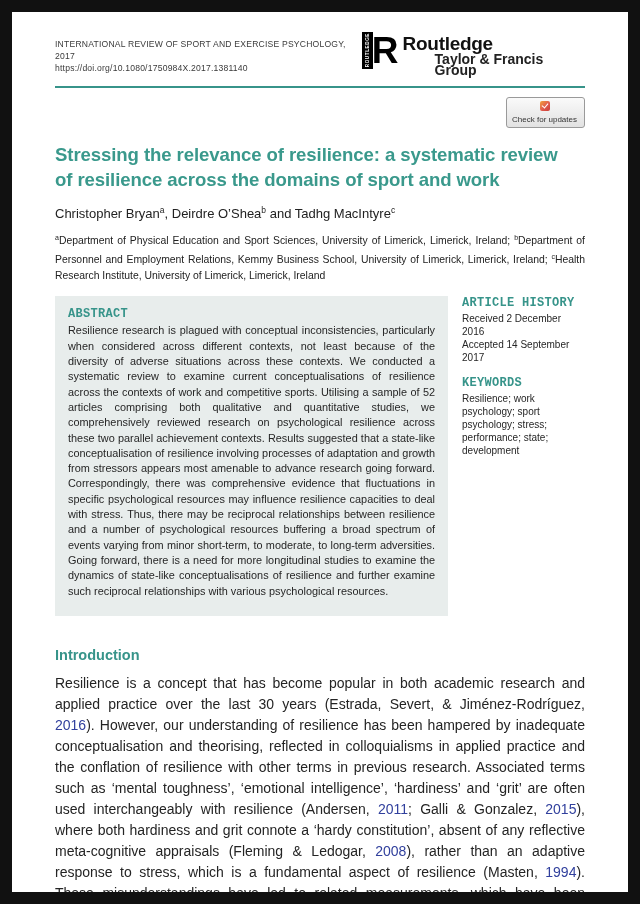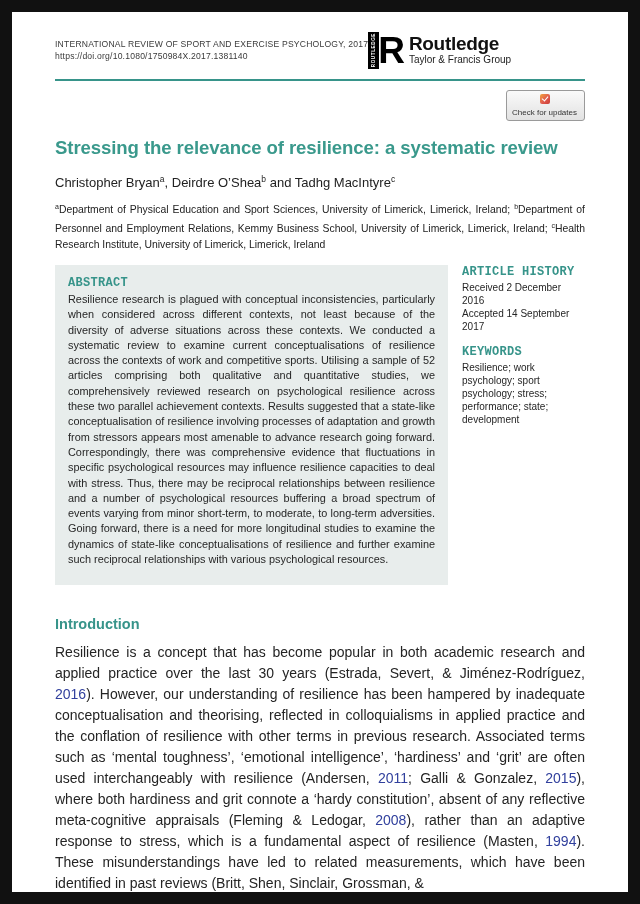--- a/index.html
+++ b/index.html
@@ -22,21 +22,21 @@
     width:11px;height:37px;background:#000;display:flex;align-items:center;justify-content:center;
     overflow:hidden;
   }
   .logo-strip span{
     color:#fff;font-size:4.6px;letter-spacing:.6px;font-weight:bold;
     writing-mode:vertical-rl;transform:rotate(180deg);white-space:nowrap;
   }
   .logo-r{font-size:37px;font-weight:bold;line-height:37px;color:#000;margin-left:-1px;letter-spacing:-1px;}
   .logo-text{margin-left:5px;margin-top:2px;}
   .logo-name{font-size:19px;font-weight:bold;color:#111;line-height:20px;letter-spacing:-.3px;}
-  .logo-group{font-size:10px;font-weight:normal;color:#222;line-height:11px;}
+  .logo-group{font-size:14px;font-weight:bold;color:#222;line-height:11px;margin-left:32px;}
   .rule{height:2px;background:#37948a;border:none;}
   .header-rule{margin-top:10px;}
   
   .badge-row{display:flex;justify-content:flex-end;margin-top:9px;}
   .check-badge{
     display:inline-flex;align-items:center;gap:4px;
     font-family:"Liberation Sans",sans-serif;font-size:8px;color:#333;
     background:linear-gradient(#fafafa,#e2e2e2);
     border:1px solid #9a9a9a;border-radius:3px;padding:3px 7px 3px 5px;cursor:pointer;flex-direction:column;
   }
@@ -107,20 +107,21 @@
 
   <div class="badge-row">
     <button class="check-badge">
       <span class="crossmark"></span>
       <span>Check for updates</span>
     </button>
   </div>
 
   <h1 class="title">
     <span>Stressing the relevance of resilience: a systematic review</span>
+    <span>of resilience across the domains of sport and work</span>
   </h1>
 
   <div class="authors">
     <span>Christopher Bryan</span><sup>a</sup><span>, </span><span>Deirdre O’Shea</span><sup>b</sup><span> and </span><span>Tadhg MacIntyre</span><sup>c</sup>
   </div>
 
   <div class="affiliations">
     <sup>a</sup><span>Department of Physical Education and Sport Sciences, University of Limerick, Limerick, Ireland; </span><sup>b</sup><span>Department of Personnel and Employment Relations, Kemmy Business School, University of Limerick, Limerick, Ireland; </span><sup>c</sup><span>Health Research Institute, University of Limerick, Limerick, Ireland</span>
   </div>
 

